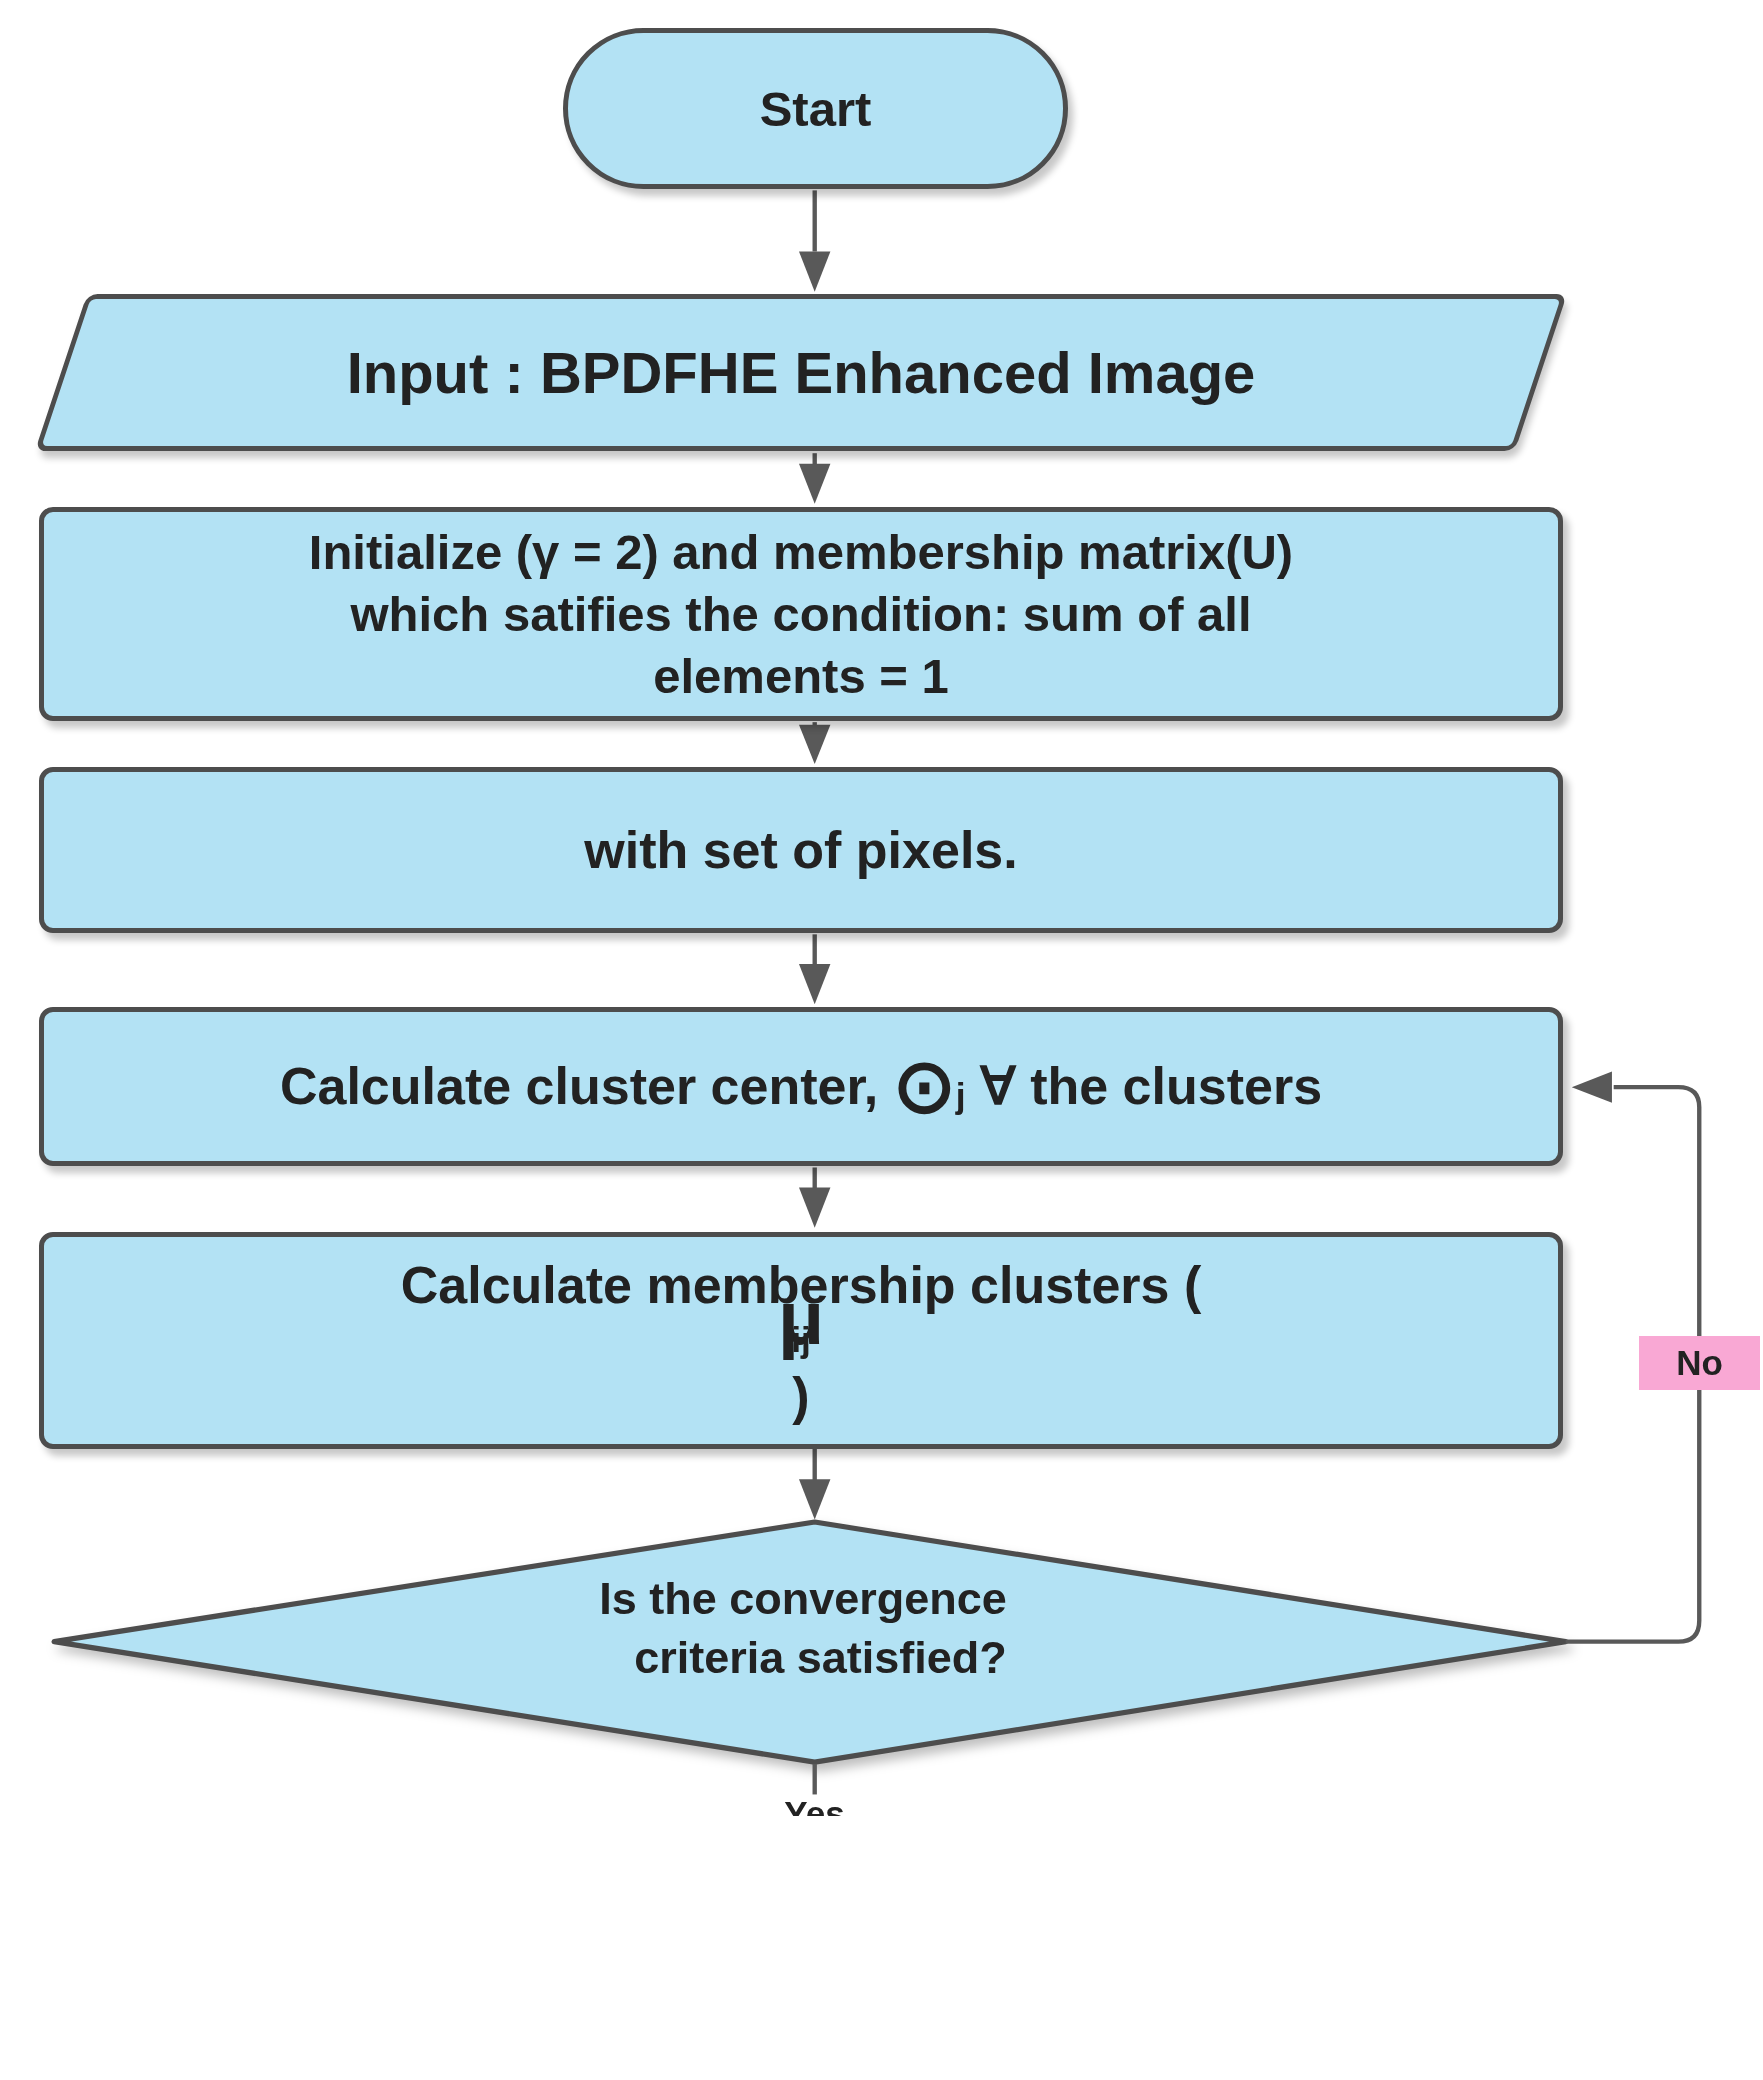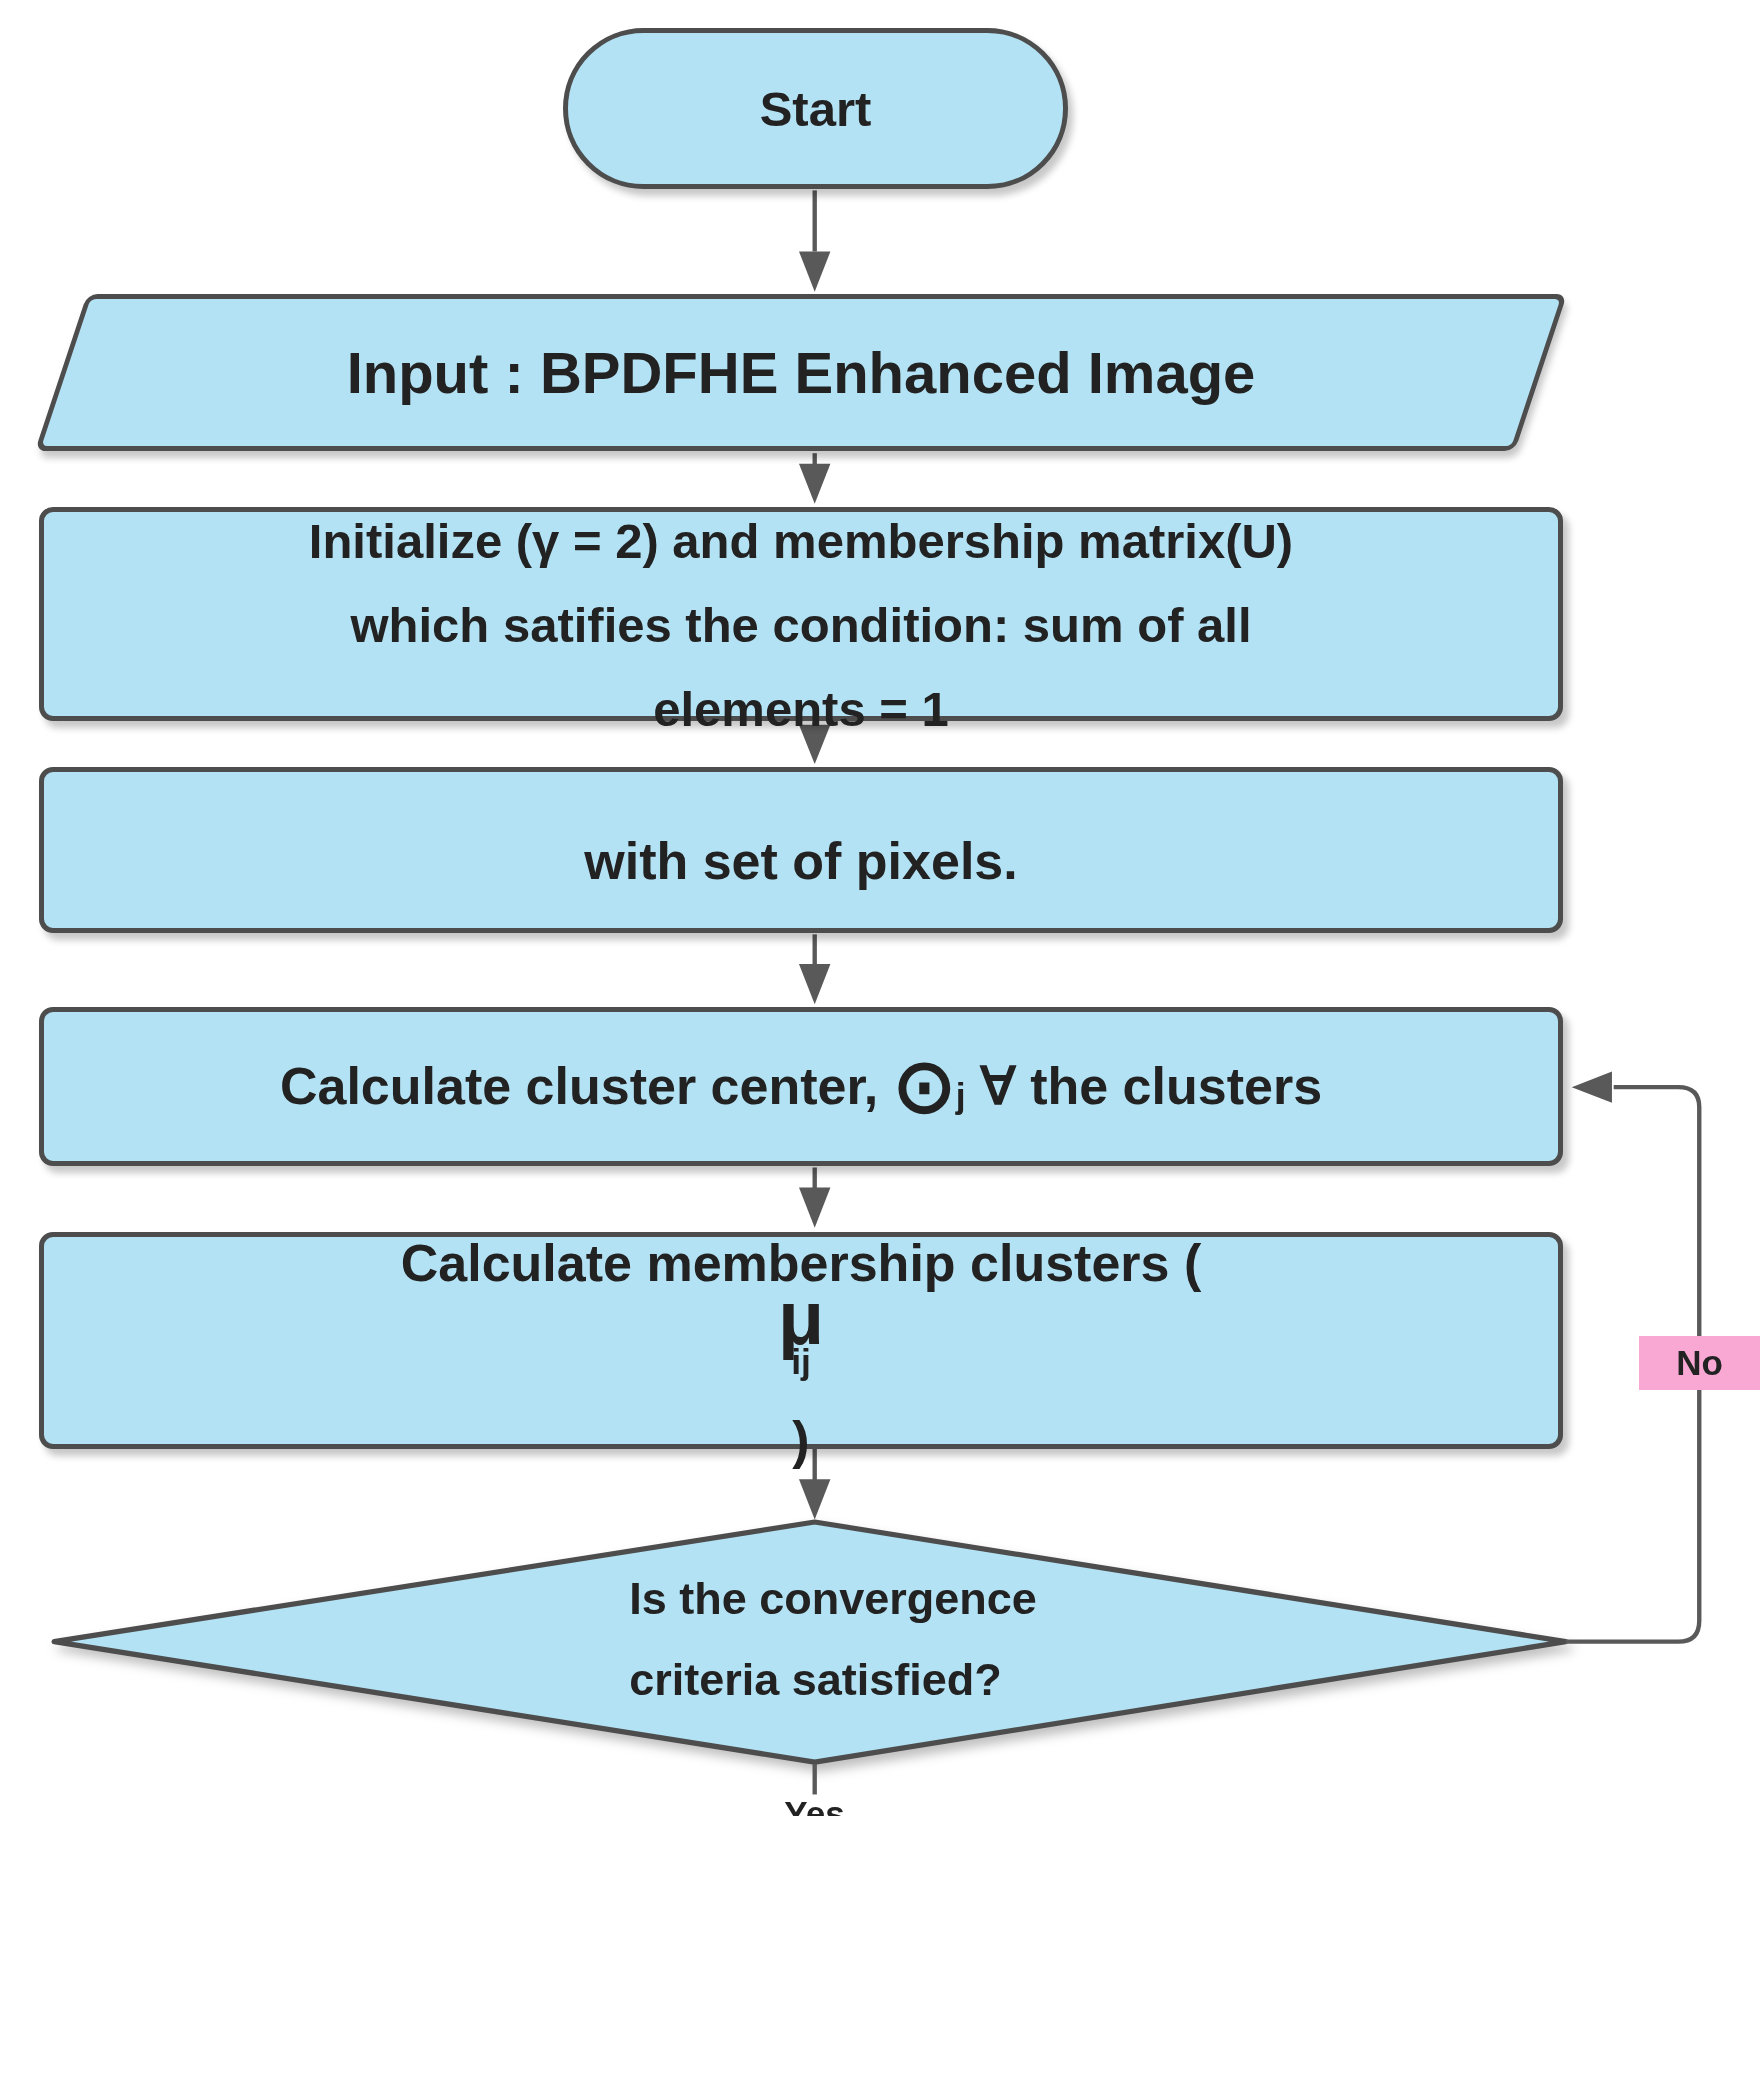--- a/index.html
+++ b/index.html
@@ -38,29 +38,29 @@
   }
   .stadium{border-radius:83px;font-size:49px;}
   .process{border-radius:14px;font-size:49px;line-height:1.27;}
   .process.big{font-size:52px;}
   .para{
     border-radius:10.5px;
     transform:skewX(-18.4deg);
     font-size:58px;
   }
   .para .unskew{display:block;width:100%;transform:skewX(18.4deg);}
-  .lines span{display:block;margin-top:22px;}
+  .lines span{display:block;}
   .composed span{white-space:pre-wrap;}
   .big-sym{font-size:1.45em;line-height:0;vertical-align:-0.1em;}
   .sub{font-size:0.68em;vertical-align:-0.1em;}
   .diamond-label{
-    position:absolute;left:440px;top:1550px;width:786px;height:157px;
+    position:absolute;left:410px;top:1550px;width:786px;height:157px;
     display:flex;align-items:center;justify-content:center;
     font-size:45px;font-weight:bold;line-height:1.3;color:var(--text);
-    text-align:left;
+    text-align:right;
   }
   .edge-label{
     position:absolute;
     font-weight:bold;color:var(--text);font-size:35px;
     text-align:center;
   }
   .yes-label{left:742px;top:1794px;width:145px;}
   .no-label{left:1639px;top:1336px;width:121px;height:54px;background:#f9a8d4;
     display:flex;align-items:center;justify-content:center;}
 </style>

